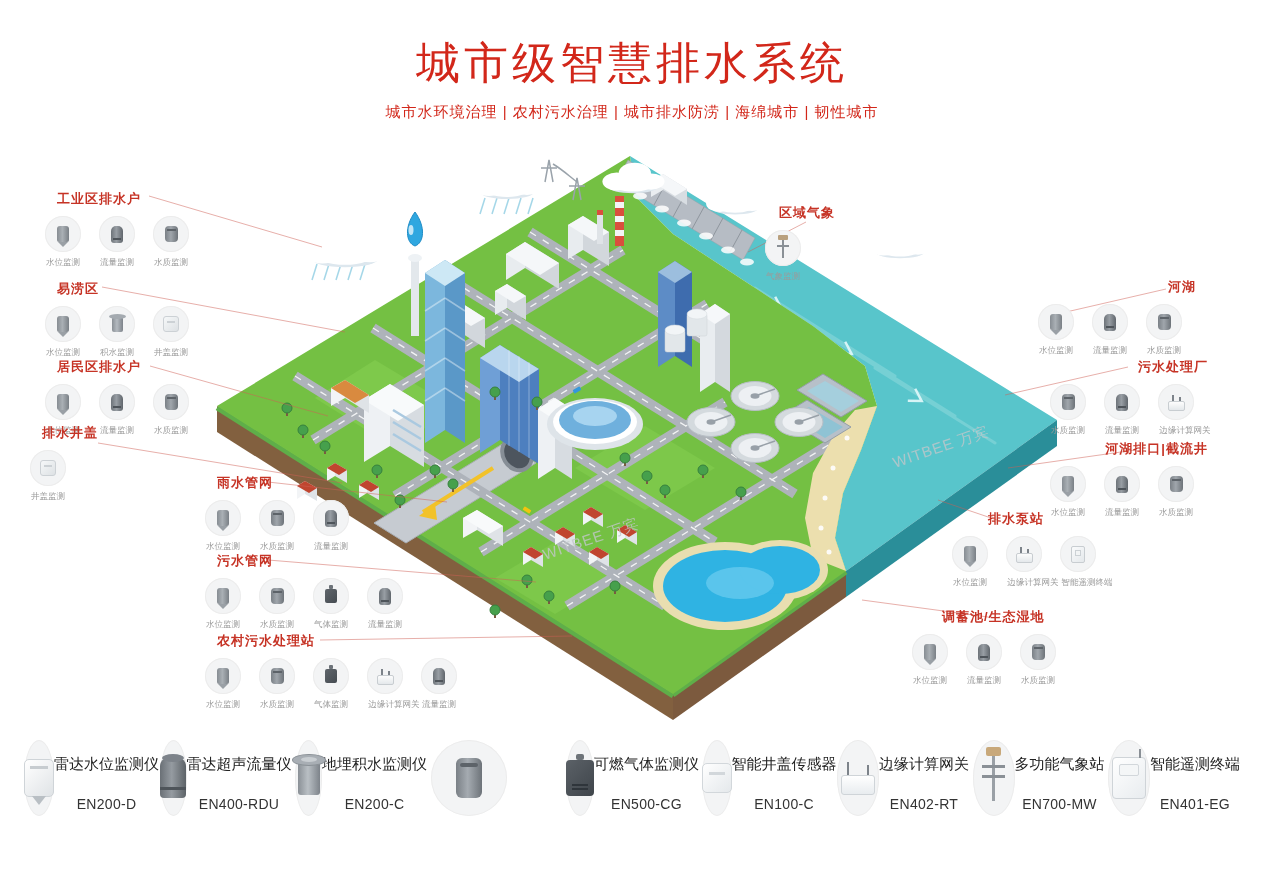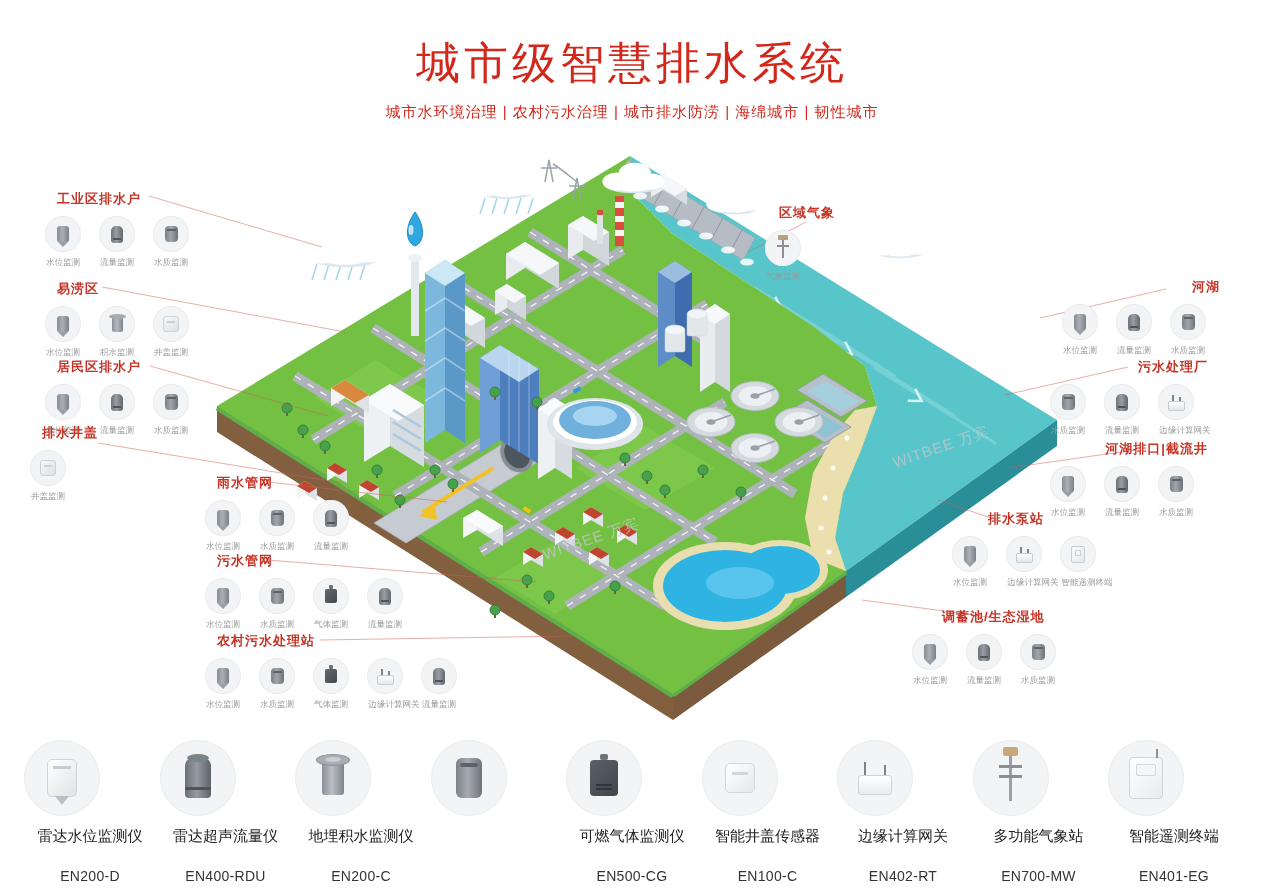--- a/index.html
+++ b/index.html
@@ -43,21 +43,21 @@
   .gi-gw::before{left:3px;top:-7px;width:2px;height:6px;background:#7d838a}
   .gi-gw::after{right:3px;top:-5px;width:2px;height:4px;background:#7d838a}
   .gi-met{width:2px;height:19px;background:#8a9096}
   .gi-met::before{top:-4px;left:-4px;width:10px;height:5px;background:#b9a07e;border-radius:1px}
   .gi-met::after{top:6px;left:-5px;width:12px;height:2px;background:#8a9096}
   .gi-rtu{width:14px;height:17px;background:linear-gradient(135deg,#fafbfc,#e4e8eb);border:1px solid #c8cdd1;border-radius:2px}
   .gi-rtu::after{top:3px;left:3px;right:3px;height:4px;border:1px solid #ccd1d5;background:#f2f4f5}
 
   
   .products{position:absolute;left:24px;right:24px;top:740px;display:flex;justify-content:space-between}
-  .product{width:132px;text-align:center;display:flex;flex-direction:column;}
+  .product{width:132px;text-align:center;display:flex;align-items:center}
   .pcir{width:76px;height:76px;border-radius:50%;background:#f3f4f5;display:flex;align-items:center;justify-content:center;box-shadow:inset 0 0 0 1px #ececec}
   .pname{font-size:15px;color:#222;margin-top:11px;white-space:nowrap}
   .pmodel{font-size:14px;color:#333;margin-top:22px;letter-spacing:.3px}
   .pic{position:relative;display:block}
   .pic::before,.pic::after{content:"";position:absolute}
   .pi1{width:30px;height:38px;background:linear-gradient(135deg,#ffffff,#dfe3e6);border:1px solid #cfd4d8;border-radius:5px}
   .pi1::before{top:6px;left:5px;right:5px;height:3px;background:#c7ccd0}
   .pi1::after{left:50%;bottom:-9px;transform:translateX(-50%);border-top:9px solid #b9bfc4;border-left:7px solid transparent;border-right:7px solid transparent}
   .pi2{width:26px;height:40px;background:linear-gradient(90deg,#6a7076,#959ba1 45%,#5d6368);border-radius:8px 8px 4px 4px}
   .pi2::before{top:-4px;left:2px;right:2px;height:8px;border-radius:50%;background:#7d838a}
@@ -566,21 +566,21 @@
     <div class="row">
       <figure class="cell">
         <span class="cir">
             <i class="gi gi-met"></i>
           </span>
         <figcaption class="cap">气象监测</figcaption>
       </figure>
     </div>
   </section>
 
-  <section class="grp rt" style="right:40px;top:278px">
+  <section class="grp rt" style="right:64px;top:278px">
     <h3 class="grp-t">河湖</h3>
     <div class="row">
       <figure class="cell">
         <span class="cir">
             <i class="gi gi-lvl"></i>
           </span>
         <figcaption class="cap">水位监测</figcaption>
       </figure>
       <figure class="cell">
         <span class="cir">

